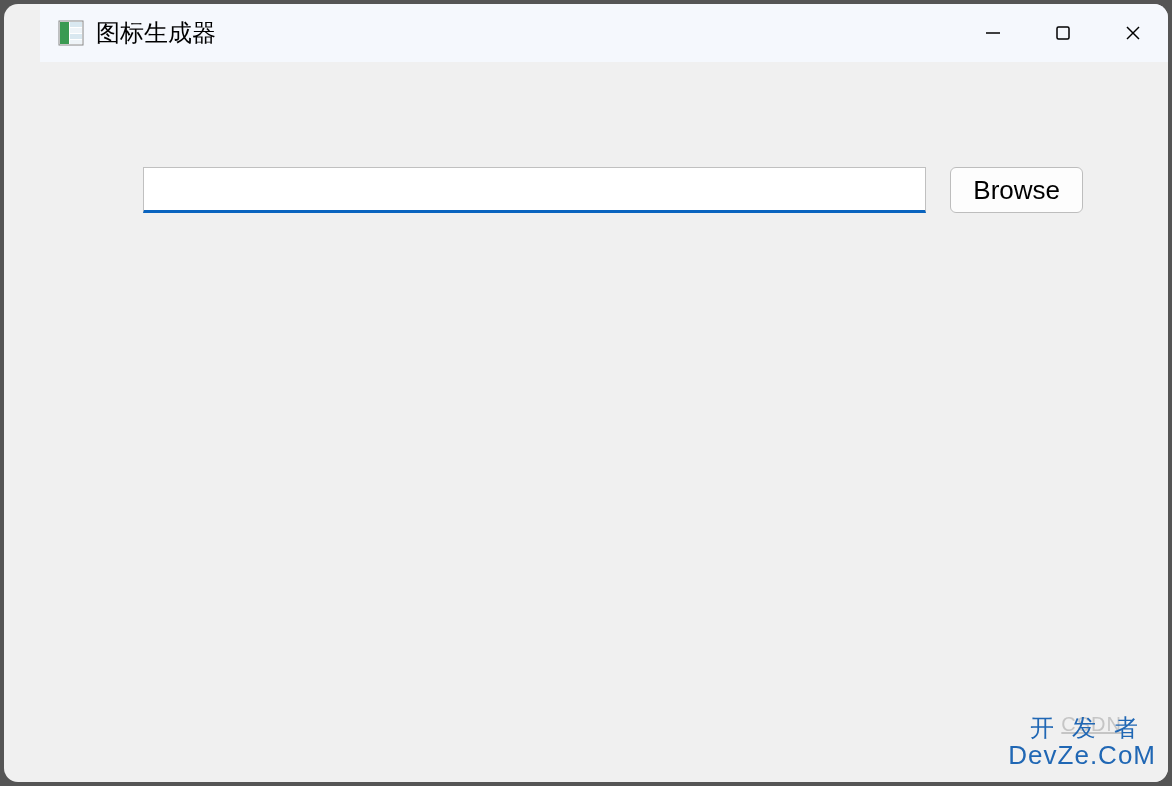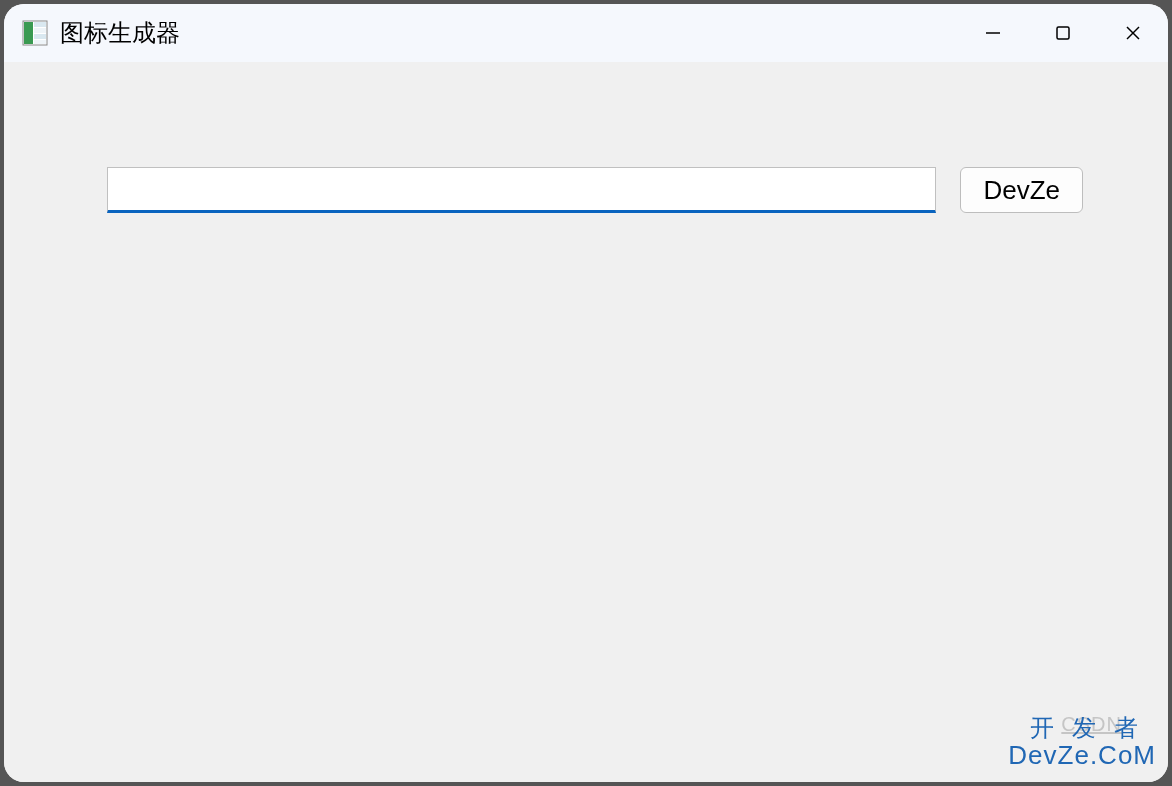--- a/index.html
+++ b/index.html
@@ -15,24 +15,25 @@
       overflow: hidden;
       position: relative;
     }
     .window {
       position: absolute;
       top: 4px;
       left: 4px;
       right: 4px;
       bottom: 4px;
       background: #f0f0f0;
-      border-radius: 20px;
+      border-radius: 14px;
       overflow: hidden;
       display: flex;
       flex-direction: column;
+      padding-left: 36px;
     }
     .titlebar {
       height: 58px;
       background: #f5f8fd;
       display: flex;
       align-items: center;
       padding-left: 18px;
       position: relative;
     }
     .titlebar-icon {
@@ -179,21 +180,21 @@
             <line x1="3" y1="3" x2="15" y2="15"></line>
             <line x1="15" y1="3" x2="3" y2="15"></line>
           </svg>
       </div>
     </div>
   </div>
 
   <div class="content">
     <div class="path-row">
       <input class="path-input" type="text" value="" style="">
-      <button class="button browse-btn">DevZe</button>
+      <button class="button browse-btn">Browse</button>
     </div>
 
     <div class="watermark1">CSDN</div>
     <div class="watermark2">
       <span class="line1">开发者</span>
       <span class="line2">DevZe.CoM</span>
     </div>
   </div>
 </div>
 

